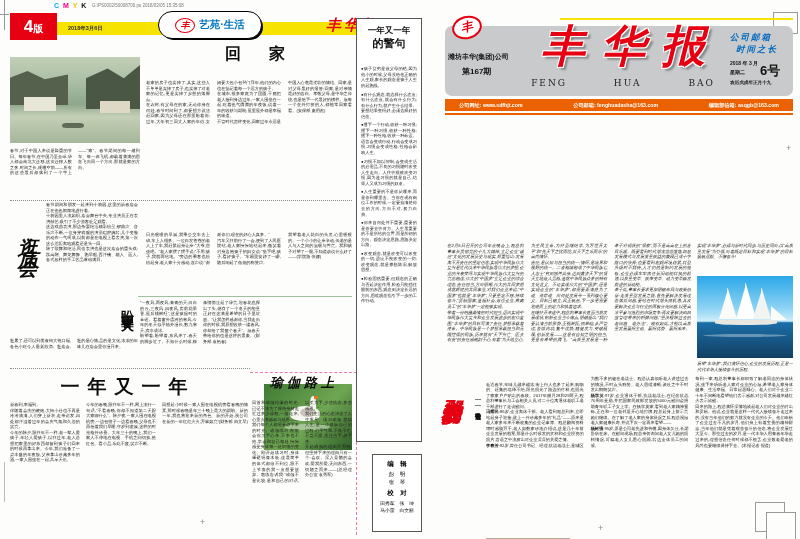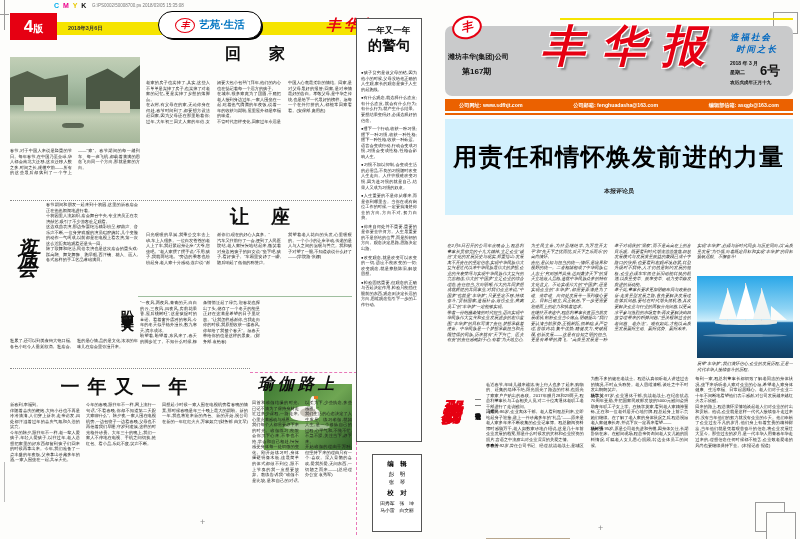--- a/index.html
+++ b/index.html
@@ -69,21 +69,20 @@
     </div>
     <div class="abs ttl" style="left:140px;top:34px;width:214px;height:30px;font-size:16px;text-align:center;letter-spacing:28px;text-indent:28px;">回家</div>
     <div class="abs bt cols3" style="left:138px;top:70px;width:206px;height:116px;">老家的房子也卖掉了,其实,这些人不单单是卖掉了房子,也卖掉了对老家的记忆,更是卖掉了乡愁的落脚点。
 在农村,有父母在的家,无论你身在何处,春节时间到了,都要想方设法赶回家,因为父母还在那里盼着你;过年,大年初三回丈人家的年俗,女婿要大包小包登门拜年,他们的内心也在惦记着每一个远方的孩子。
 在城市,很多家庭为了团圆,干脆把老人接到身边过年,一家人围坐在一起,吃着热气腾腾的年夜饭,说着一年的收获与期盼,屋里屋外都是幸福的味道。
 不管时代怎样变化,回家过年永远是中国人心底最柔软的情结。回家,是对父母最好的报答;回家,是对亲情最好的告白。孝敬父母,是中华之传统,也是给下一代最好的榜样。愿每一个在外打拼的人,都能常回家看看。(安保部 庞用杰)</div>
     <div class="abs bt cols2" style="left:2px;top:138px;width:130px;height:48px;">春节,对于中国人来说是隆重的节日。每年春节,在中国乃至全球,华人都会南北大迁移,这次迁移人数之多,时间之长,规模空前——所有的这些最后都落到了一个字上——“家”。春节期间的每一趟列车、每一班飞机,都载着满满的思念飞向同一个方向,那就是家的方向。</div>
 
     <div class="abs dotline" style="left:2px;top:190px;width:342px;"></div>
 
-    <div class="abs ttl" style="left:182px;top:194px;width:140px;height:24px;font-size:19px;text-align:center;letter-spacing:22px;text-indent:22px;">让座</div>
     <div class="abs bt cols3" style="left:138px;top:222px;width:206px;height:60px;">日光暖暖的早晨,我乘公交车去上班,车上人很多。一位白发苍苍的老人上了车,我赶紧起身让座:“大爷,您坐吧。”老人家摆了摆手说:“不用,孩子,我就两站地。”旁边的乘客也纷纷起身,老人家十分感动,连声说:“谢谢你们,现在的好心人真多。”
 汽车又往前行了一会,便到了人民医院站,老人家慢慢地站起来,微笑着对身边抱孩子的妇女说:“坐下吧,孩子,看好孩子。”车厢里安静了一瞬,随后响起了低低的称赞声。
 我望着老人花白的头发,心里暖暖的。一个小小的让座举动,传递的是人与人之间的温暖与善意。我和孩子对望了一眼,不知道该说什么好了——(学院路 张娜)</div>
 
     <div class="abs ttl vert it" style="left:8px;top:212px;width:26px;height:110px;font-size:20px;letter-spacing:10px;">逛庙会</div>
     <div class="abs bt" style="left:38px;top:192px;width:92px;height:134px;">春节期间和朋友一起来到十笏园,这里的新春庙会正在热热闹闹地进行着。
 十笏园里人流如织,庙会舞台中央,专业演员正在表演献艺,吸引了不少游客驻足观看。
 这边戏曲表演,那边杂耍绝活精彩纷呈,锣鼓声、音乐声不断,一位身穿戏服的演员唱腔婉转,几个变脸的动作一气呵成,以前都是在电视上看表演,第一次这么近距离地观看还是头一回。
 除了歌舞和绝活,民俗表演也是这次庙会的重头戏:踩高跷、舞龙舞狮、跑旱船,西洋镜、糖人、面人,各式各样的手工艺品琳琅满目。</div>
     <div class="abs bt cols2" style="left:2px;top:328px;width:128px;height:26px;">逛累了,还可以到美食街大饱口福,各色小吃令人垂涎欲滴。逛庙会,逛的是心情,品的是文化,浓浓的年味儿在庙会里弥漫开来。</div>
@@ -103,29 +102,29 @@
     <div class="abs dotline" style="left:2px;top:358px;width:240px;"></div>
 
     <div class="abs ttl" style="left:30px;top:364px;width:180px;height:24px;font-size:19px;text-align:center;letter-spacing:8px;">一年又一年</div>
     <div class="abs bt" style="left:2px;top:392px;width:70px;height:132px;">新春到,幸福到。
 伴随着喜庆的鞭炮,大街小巷也不再是冷冷清清,人们穿上新衣,走亲访友,四处都洋溢着过年的喜庆气氛和久违的笑意。
 今年的除夕,跟往年不一样,老一辈人爱孩子,年轻人爱孩子,以往过年,老人总想把家里的好东西都留到孩子们回来的时候再拿出来。今年,我们准备了一桌丰盛的年夜饭,父亲拿出珍藏多年的酒,一家人围坐在一起,共享天伦。</div>
     <div class="abs bt" style="left:78px;top:392px;width:70px;height:132px;">今年的春晚,跟往年不一样,网上流行一句话,“不看春晚,你都不知道第二天跟大家聊什么”。除夕夜,一家人围在电视机旁,一边包饺子一边看春晚,父母也不再催着我们早睡,守岁到凌晨,这样的时光格外珍贵。大年三十的晚上,我们一家人不停地在电视、手机之间切换,抢红包、看小品,乐此不疲,笑声不断。</div>
     <div class="abs bt" style="left:154px;top:392px;width:86px;height:28px;">回想起小时候一家人围在电视机旁看春晚的情景,那时候春晚是年三十晚上最大的期盼。新的一年,我也将迎来新的角色、新的开始,祝公司在新的一年红红火火,万事如意!(财务部 由文琴)</div>
 
     <div class="abs" style="left:242px;top:362px;width:106px;height:162px;border-top:1px dashed #e878b8;border-right:1px dashed #e878b8;"></div>
-    <div class="abs ttl it" style="left:250px;top:364px;width:92px;height:22px;font-size:16px;letter-spacing:4px;">瑜伽路上</div>
+    <div class="abs ttl it" style="left:250px;top:364px;width:92px;height:22px;font-size:13px;text-align:center;letter-spacing:4px;">瑜伽路上</div>
     <div class="abs bt cols2" style="left:244px;top:390px;width:100px;height:132px;">回首和瑜伽结缘的时光,已记不清为了保持身材走近过多少课程,一路走来,心里充满感动与感恩——
 我们每个人都需要静下来的时光。瑜伽练习,能教会你沉下心来,不争也不抢,学会和自己相处,慢慢感受身体每一处细微的变化。刚开始练习时,身体僵硬得像木板,连最简单的体式都做不到位,跟不上节奏的我一度想要放弃。教练告诉我:“瑜伽不是比较,是和自己的对话,以柔为下,少些执念,多些感恩。”
 我们生活的心态决定了人生质量。练习瑜伽,就如人生,是一个修炼自己的过程,心平气和,不慌不忙,不急不躁,关注当下,静下来。
 开始瑜伽的理由千万种,但坚持下来的理由只有一个:喜欢。深入骨髓的喜欢,爱我所爱,无问东西,一切随之而来——(总经理办公室 袁秀军)</div>
 
     <div class="abs" style="left:348px;top:8px;width:66px;height:424px;border:1px solid #555;padding:4px 4px;box-sizing:border-box;background:#fff;">
       <div class="ttl" style="font-size:8.5px;text-align:center;line-height:1.25;margin:2px 0 1px;">一年又一年</div>
-      <div class="ttl" style="font-size:14px;text-align:center;line-height:1.25;margin-bottom:16px;">的警句</div>
+      <div class="ttl" style="font-size:11px;text-align:center;line-height:1.25;margin-bottom:16px;">的警句</div>
       <p class="bt" style="margin:0 0 3px;">●孩子贫穷是做父母的错,因为他小的时候,父母没给他正确的人生观,家长的观念是孩子人生的起跑线。</p>
       <p class="bt" style="margin:0 0 3px;">●有什么观念,就选择什么态度;有什么态度,就会有什么行为;有什么行为,就产生什么结果。要想结果变得好,必须选择好的信念。</p>
       <p class="bt" style="margin:0 0 3px;">●播下一个行动,收获一种习惯;播下一种习惯,收获一种性格;播下一种性格,收获一种命运。语言会变成行动,行动会变成习惯,习惯会变成性格,性格会影响人生。</p>
       <p class="bt" style="margin:0 0 3px;">●习惯不加以抑制,会变成生活的必需品,不良的习惯随时改变人生走向。人往往很难改变习惯,因为造习惯的就是自己,结果人又成为习惯的奴隶。</p>
       <p class="bt" style="margin:0 0 3px;">●人生重要的不是你从哪来,而是你到哪里去。当你在现有岗位工作的时候,一定要搞清楚你去的方向,方向不对,努力白费。</p>
       <p class="bt" style="margin:0 0 3px;">●你来自何处并不重要,重要的是你要去往何方。人生最重要的不是所站的位置,而是所朝的方向。观念决定思路,思路决定出路。</p>
       <p class="bt" style="margin:0 0 3px;">●改变观念,就是改变可以改变的一切,适应不能改变的一切;改变观念,就是挣脱陈旧,解放思想。</p>
       <p class="bt" style="margin:0;">●检验固然重要,但观念的正确与否起决定作用,检验只能挡住眼前的东西,观念则决定长远的方向,思维观念指引下一步的工作行动。</p>
     </div>
 
@@ -140,38 +139,35 @@
   </div>
 
   <div class="abs" style="left:430px;top:0;width:366px;height:539px;">
 
     <div class="abs" style="left:130px;top:18px;width:233px;height:2px;background:#f6e400;"></div>
     <div class="abs" style="left:15px;top:26px;width:348px;height:70px;background:#c9cacb;border-radius:7px;"></div>
     <div class="abs" style="left:22px;top:16px;width:26px;height:19px;border:2px solid #e60012;border-radius:50%;transform:rotate(-14deg);color:#e60012;font-weight:bold;font-style:italic;font-size:12px;text-align:center;line-height:18px;background:#fff;">丰</div>
     <div class="abs" style="left:18px;top:52px;width:80px;font-size:7px;font-weight:bold;color:#111;">潍坊丰华(集团)公司</div>
     <div class="abs" style="left:32px;top:66px;font-size:8px;font-weight:bold;color:#111;">第167期</div>
     <div class="abs brandbig" style="left:68px;top:18px;width:250px;height:56px;font-size:44px;letter-spacing:16px;text-indent:16px;text-align:center;line-height:56px;">丰华报</div>
-    <div class="abs ttl it" style="left:300px;top:32px;font-size:8.5px;color:#0068c0;letter-spacing:2px;">造福社会</div>
+    <div class="abs" style="left:68px;top:78px;width:250px;text-align:center;font-size:9px;letter-spacing:2px;word-spacing:42px;color:#222;font-family:'DejaVu Serif',serif;">FENG HUA BAO</div>
+    <div class="abs ttl it" style="left:300px;top:32px;font-size:8.5px;color:#0068c0;letter-spacing:2px;">公司邮箱</div>
     <div class="abs ttl it" style="left:306px;top:44px;font-size:8.5px;color:#0068c0;letter-spacing:2px;">时间之长</div>
     <div class="abs" style="left:300px;top:60px;font-size:5px;font-weight:bold;color:#111;">2018 年 3 月</div>
     <div class="abs" style="left:300px;top:69px;font-size:5px;font-weight:bold;color:#111;">星期二</div>
     <div class="abs" style="left:330px;top:62px;font-size:13px;font-weight:bold;color:#111;">6号</div>
     <div class="abs" style="left:300px;top:80px;font-size:4.6px;font-weight:bold;color:#111;">农历戊戌年正月十九</div>
 
     <div class="abs" style="left:15px;top:99px;width:348px;height:12px;background:#eb6100;display:flex;align-items:center;justify-content:space-between;padding:0 14px;box-sizing:border-box;">
       <span style="color:#fff;font-size:5.2px;font-weight:bold;">公司网址: www.sdfhjt.com</span>
       <span style="color:#fff;font-size:5.2px;font-weight:bold;">公司邮箱: fenghuadasha@163.com</span>
       <span style="color:#fff;font-size:5.2px;font-weight:bold;">编辑部信箱: asqgb@163.com</span>
     </div>
     <div class="abs" style="left:15px;top:113px;width:348px;height:2px;background:#eb6100;"></div>
 
-    <div class="abs" style="left:15px;top:119px;width:348px;height:96px;background:#d2f0fd;">
-      <div style="margin-top:22px;text-align:center;font-weight:900;font-size:24px;letter-spacing:1.5px;color:#000;">用责任和情怀焕发前进的力量</div>
-      <div style="margin-top:14px;text-align:center;font-size:6px;font-weight:bold;color:#222;">本报评论员</div>
-    </div>
 
     <div class="abs bt cols3 it" style="left:17px;top:243px;width:244px;height:130px;">在2月5日召开的公司年度晚会上,程总利董事长贯彻党的十九大精神,立足企业“诚信”文化的发展历史与现实,郑重指出:发展离不开责任的坚定信念,实现中华民族伟大复兴是近代以来中华民族最伟大的梦想,企业的兴衰荣辱与实现中华民族伟大复兴的意志相连,伟大的“中国梦”立足企业的综合理念,责任担当,方向明晰,伟大的共同梦想成就辉煌的共同事业,对我们企业来说,“中国梦”也就是“丰华梦”,只要坚定不移,持续奋斗,“贡献国家,造福社会,做强企业,普惠员工”的“丰华梦”一定能够实现。
 带着一份饱蘸豪情的时代担当,迈向实现中华民族伟大复兴和企业发展进步的宏伟蓝图,“丰华梦”的目标写满了责任,梦想承载着使命。中华民族是一个梦想承载担当和无限憧憬的民族,历来就有“天下兴亡、匹夫有责”的责任感铭刻于心,有着“为天地立心,为生民立命,为往圣继绝学,为万世开太平”和“先天下之忧而忧,后天下之乐而乐”的高尚情怀。
 责任,是认知与担当的统一;情怀,是境界和视野的统一。二者相辅相成了中华民族仁人志士“穷则独善其身,达则兼济天下”的顶天立地做人品格,造就中华民族众多的特有文化含义。不论实现伟大的“中国梦”,还是实现企业的“丰华梦”,都需要弄清楚为了谁、依靠谁、向何处发展等一系列核心要义。目标已确立,风正帆悬,下一步更需要迎难而上的定力和执着追求。
 在继往开来途中,程总利董事长直面当前发展现状,剖析企业当今痛点,明确提出:“我们要认清当前形势,正视差距,抓基础,从严管理,苦练内功,集中优势,稳健发力,突破瓶颈,创新发展——这是有自知之明的担当,更是有希望的腾飞。”高质量发展是一种基于对现状的“洞察”,而不是高高在上的盲目乐观。既要看到时代潮流浩浩荡荡,粗放发展模式与发展质量效益的兼顾已成十字路口的抉择;也要看到宏观环境趋紧,转型升级时不我待,人才仍然是制约发展的短板,企业必须牢牢抓住新旧动能转换的机遇,以质量变革、效率变革、动力变革焕发前进的新动能。
 基于此,董事长要求更加明确布局与政策创新:走质量型发展之路,首先要解决发展理念落后问题,要站在时代潮头抓机遇;其次要解决企业与行业的两极分化问题,以更高水平参与激烈的市场竞争;再次要解决由粗放管理带来的积弊问题,“坚决根除过去的老问题、老办法”。唯有如此,才能以高质量发展赢得主动、赢得优势、赢得未来。</div>
     <div class="abs bt it" style="left:267px;top:243px;width:96px;height:30px;">实现“丰华梦”,必须与新时代同步,与历史同向,以“高质量发展”为引领,向着既定目标和实现“丰华梦”的目标扬帆远航、不懈奋斗!</div>
     <div class="abs photo" style="left:267px;top:276px;width:96px;height:82px;background:linear-gradient(180deg,#2aa7e8 0%,#8fd4f4 40%,#cfeefb 55%,#1b6ea8 57%,#123f63 100%);">
       <div class="abs" style="left:18px;top:44px;width:62px;height:5px;background:#e8e8e2;border-radius:0 0 40% 40%;"></div>
       <div class="abs" style="left:30px;top:12px;width:1px;height:33px;background:#ddd;"></div>

